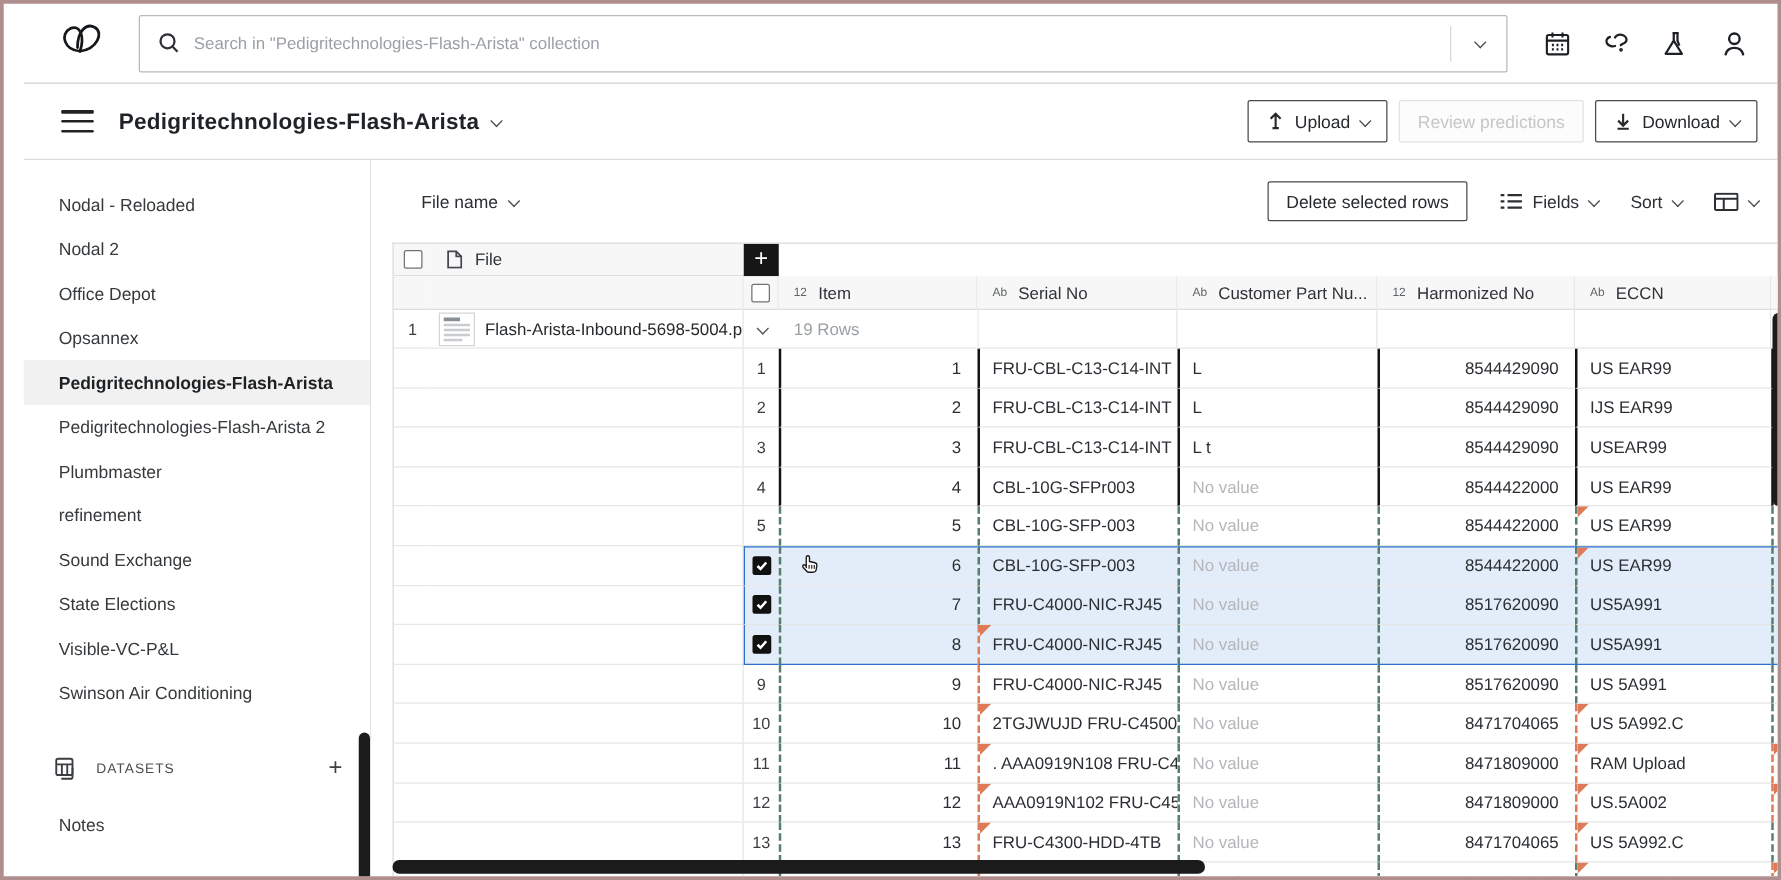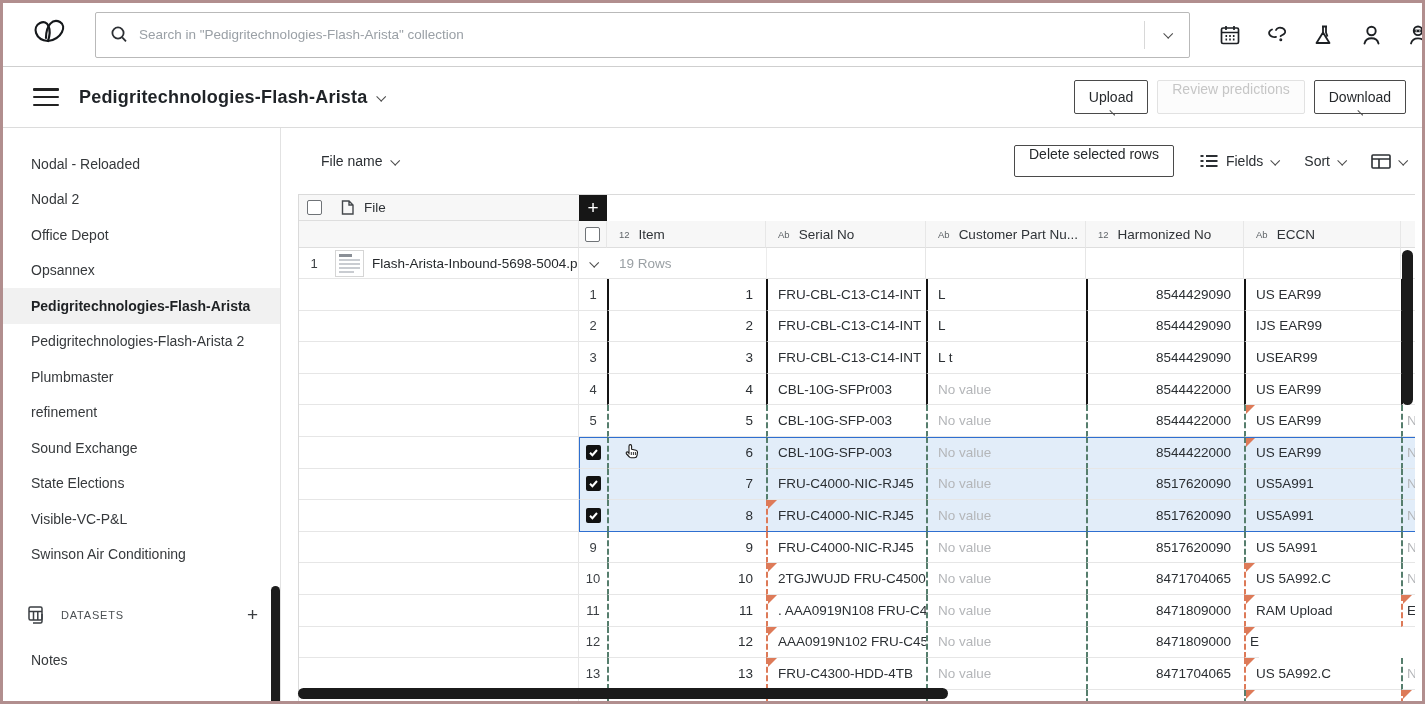--- a/index.html
+++ b/index.html
@@ -1,19 +1,19 @@
 <!DOCTYPE html>
 <html><head>
 <meta charset="utf-8">
 <style>
   * { margin:0; padding:0; box-sizing:border-box; }
   html,body { width:1425px; height:704px; overflow:hidden; background:#fff;
     font-family:"Liberation Sans","DejaVu Sans",sans-serif; color:#2b2f33; }
   .page { width:1425px; height:704px; border:3px solid #b18e8e; background:#fff;
-    display:flex; flex-direction:column; overflow:hidden; }
+    display:flex; flex-direction:column; overflow:hidden;padding-left:16px; }
 
   
   .topbar { height:64px; border-bottom:1px solid #cfcfcf; display:flex; align-items:center;
     padding:0 24px 0 26px; flex:0 0 auto; }
   .logo { width:40px; height:40px; flex:0 0 auto; margin-right:26px; }
   .searchbox { height:46px; flex:0 0 1095px; border:1px solid #b9b9b9; border-radius:2px;
     display:flex; align-items:center; padding:0 0 0 14px; background:#fff; }
   .searchbox input { border:none; outline:none; flex:1; font-size:13.5px; color:#333;
     font-family:"Liberation Sans",sans-serif; }
   .searchbox input::placeholder { color:#9aa0a6; }
@@ -25,21 +25,21 @@
 
   
   .headbar { height:61px; border-bottom:1px solid #dcdcdc; display:flex; align-items:center;
     padding:0 16px 0 30px; flex:0 0 auto; }
   .burger { width:26px; height:18px; display:flex; flex-direction:column; justify-content:space-between; cursor:pointer; }
   .burger span { height:2.5px; background:#222; border-radius:1px; }
   .page-title { font-size:18px; font-weight:700; color:#1f2327; margin:0 10px 0 20px; letter-spacing:.2px; }
   .hd-spacer { flex:1; }
   .btn { height:34px; border:1px solid #4a4a4a; background:#fff; border-radius:2px;
     font-size:14px; color:#26292c; display:flex; align-items:center; gap:8px; padding:0 14px; cursor:pointer;
-    font-family:"Liberation Sans",sans-serif;flex-direction:column; }
+    font-family:"Liberation Sans",sans-serif; }
   .btn.disabled { border-color:#e2e2e2; color:#c6c6c6; background:#fcfcfc; cursor:default; }
   .btn + .btn { margin-left:9px; }
 
   
   .body { flex:1; display:flex; min-height:0; position:relative; }
   .sidebar { width:278px; border-right:1px solid #e2e2e2; padding-top:18px; position:relative; flex:0 0 auto; }
   .nav-item { height:35.5px; display:flex; align-items:center; padding-left:28px; font-size:14px;
     color:#36393c; cursor:pointer; white-space:nowrap; }
   .nav-item.sel { background:#f1f1f1; font-weight:700; color:#1e2124; }
   .ds-row { margin-top:24px; height:38px; display:flex; align-items:center; padding:0 22px 0 24px; cursor:pointer; }
@@ -484,20 +484,21 @@
             <div class="trow drow b-green">
               <div class="c w-sel"></div>
               <div class="c w-file fcell-border"></div>
               <div class="c w-gut hl hl-first">
                 <span class="gutnum">12</span>
               </div>
               <div class="c w-item num bl hl">12</div>
               <div class="c w-serial txt bl hl orange flagged">AAA0919N102 FRU-C450</div>
               <div class="c w-cust txt bl hl gray">No value</div>
               <div class="c w-harm num bl hl">8471809000</div>
+              <div class="c w-eccn txt bl hl orange flagged">US.5A002</div>
               <div class="c w-next bl hl hl-last orange flagged" style="white-space: nowrap;">EAR99</div>
             </div>
             <div class="trow drow b-green">
               <div class="c w-sel"></div>
               <div class="c w-file fcell-border"></div>
               <div class="c w-gut hl hl-first">
                 <span class="gutnum">13</span>
               </div>
               <div class="c w-item num bl hl">13</div>
               <div class="c w-serial txt bl hl orange flagged">FRU-C4300-HDD-4TB</div>

